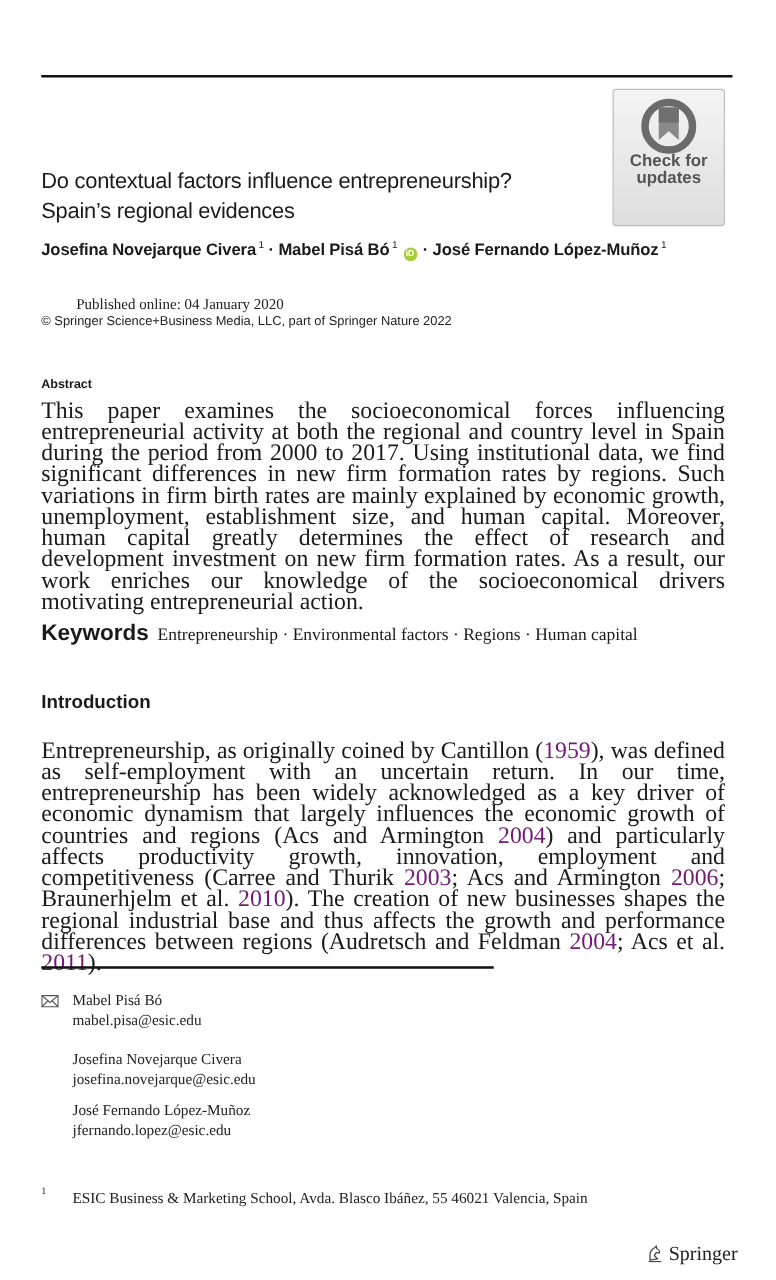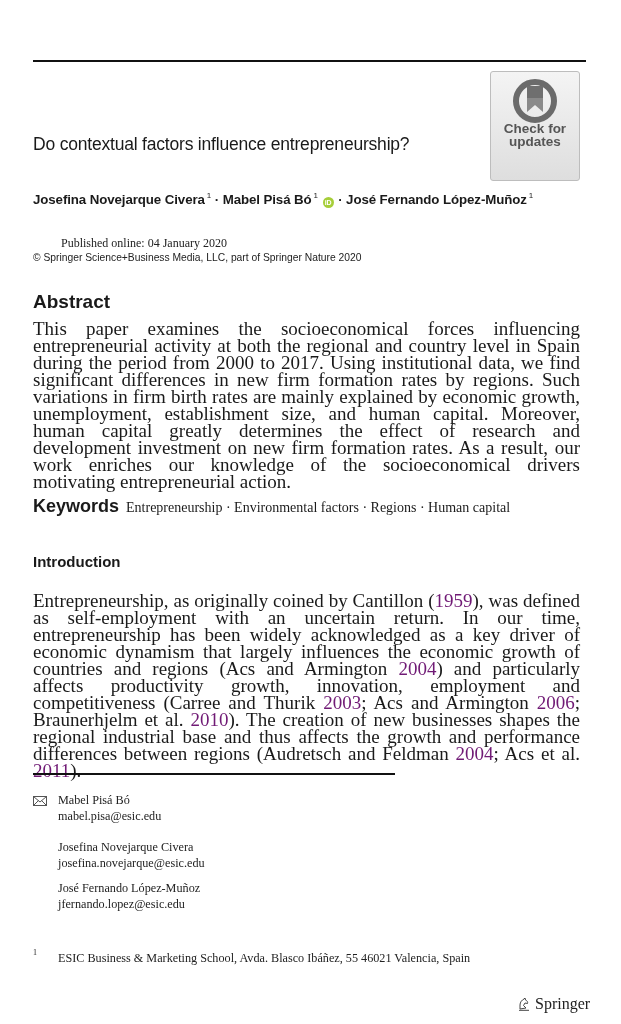--- a/index.html
+++ b/index.html
@@ -18,21 +18,21 @@
 
   .title { left: 33px; top: 121px; font-size: 17.5px; line-height: 24px; font-weight: normal; color: #1a1a1a; letter-spacing: -0.2px; margin-top: 11px; }
 
   .authors { left: 33px; top: 191px; font-size: 13.3px; font-weight: bold; color: #1a1a1a; white-space: nowrap; letter-spacing: -0.1px; }
   .authors sup { font-size: 8px; font-weight: normal; vertical-align: 6px; margin-left: 2px; }
   .orcid { display: inline-block; width: 11px; height: 11px; border-radius: 50%; background: #a6ce39; color: #fff; font-size: 7px; line-height: 11px; text-align: center; vertical-align: -1px; font-weight: bold; margin: 0 1px; }
 
   .published { left: 33px; top: 237px; font-size: 12px; line-height: 13px; color: #222; margin-left: 28px; }
   .copyright { left: 33px; top: 251px; font-size: 10.3px; line-height: 13px; color: #222; }
 
-  .abstract-h { left: 33px; top: 291px; font-size: 19px; font-weight: bold; }
+  .abstract-h { left: 33px; top: 302px; font-size: 10px; font-weight: bold; }
   .body-text { left: 33px; width: 547px; font-size: 19px; line-height: 17px; text-align: justify; color: #1a1a1a; }
   .abstract-p { top: 320px; }
 
   .keywords { left: 33px; top: 496px; font-size: 14px; white-space: nowrap; }
   .keywords .klabel { font-family: "Liberation Sans", "DejaVu Sans", sans-serif; font-weight: bold; font-size: 18px; }
 
   .intro-h { left: 33px; top: 553px; font-size: 15px; font-weight: bold; text-align: right; }
   .intro-p { top: 592px; }
   .cite { color: #701a75; }
 
@@ -62,33 +62,34 @@
     <path d="M15 8 L31 8 L31 20 L15 20 Z" fill="#6f6f6f"></path>
   </svg>
   <div class="cfu-text">
     <div>Check for</div>
     <div>updates</div>
   </div>
 </div>
 
 <div class="abs title sans">
   <div>Do contextual factors influence entrepreneurship?</div>
+  <div>Spain’s regional evidences</div>
 </div>
 
 <div class="abs authors sans">
   <span>Josefina Novejarque Civera</span><sup>1</sup>
   <span>·</span>
   <span>Mabel Pisá Bó</span><sup>1</sup>
   <span class="orcid">iD</span>
   <span>·</span>
   <span>José Fernando López-Muñoz</span><sup>1</sup>
 </div>
 
 <div class="abs published serif">Published online: 04 January 2020</div>
-<div class="abs copyright sans">© Springer Science+Business Media, LLC, part of Springer Nature 2020</div>
+<div class="abs copyright sans">© Springer Science+Business Media, LLC, part of Springer Nature 2022</div>
 
 <div class="abs abstract-h sans">Abstract</div>
 <div class="abs body-text abstract-p serif">This paper examines the socioeconomical forces influencing entrepreneurial activity at both the regional and country level in Spain during the period from 2000 to 2017. Using institutional data, we find significant differences in new firm formation rates by regions. Such variations in firm birth rates are mainly explained by economic growth, unemployment, establishment size, and human capital. Moreover, human capital greatly determines the effect of research and development investment on new firm formation rates. As a result, our work enriches our knowledge of the socioeconomical drivers motivating entrepreneurial action.</div>
 
 <div class="abs keywords serif">
   <span class="klabel">Keywords</span>&nbsp;
   <span>Entrepreneurship · Environmental factors · Regions · Human capital</span>
 </div>
 
 <div class="abs intro-h sans">Introduction</div>

